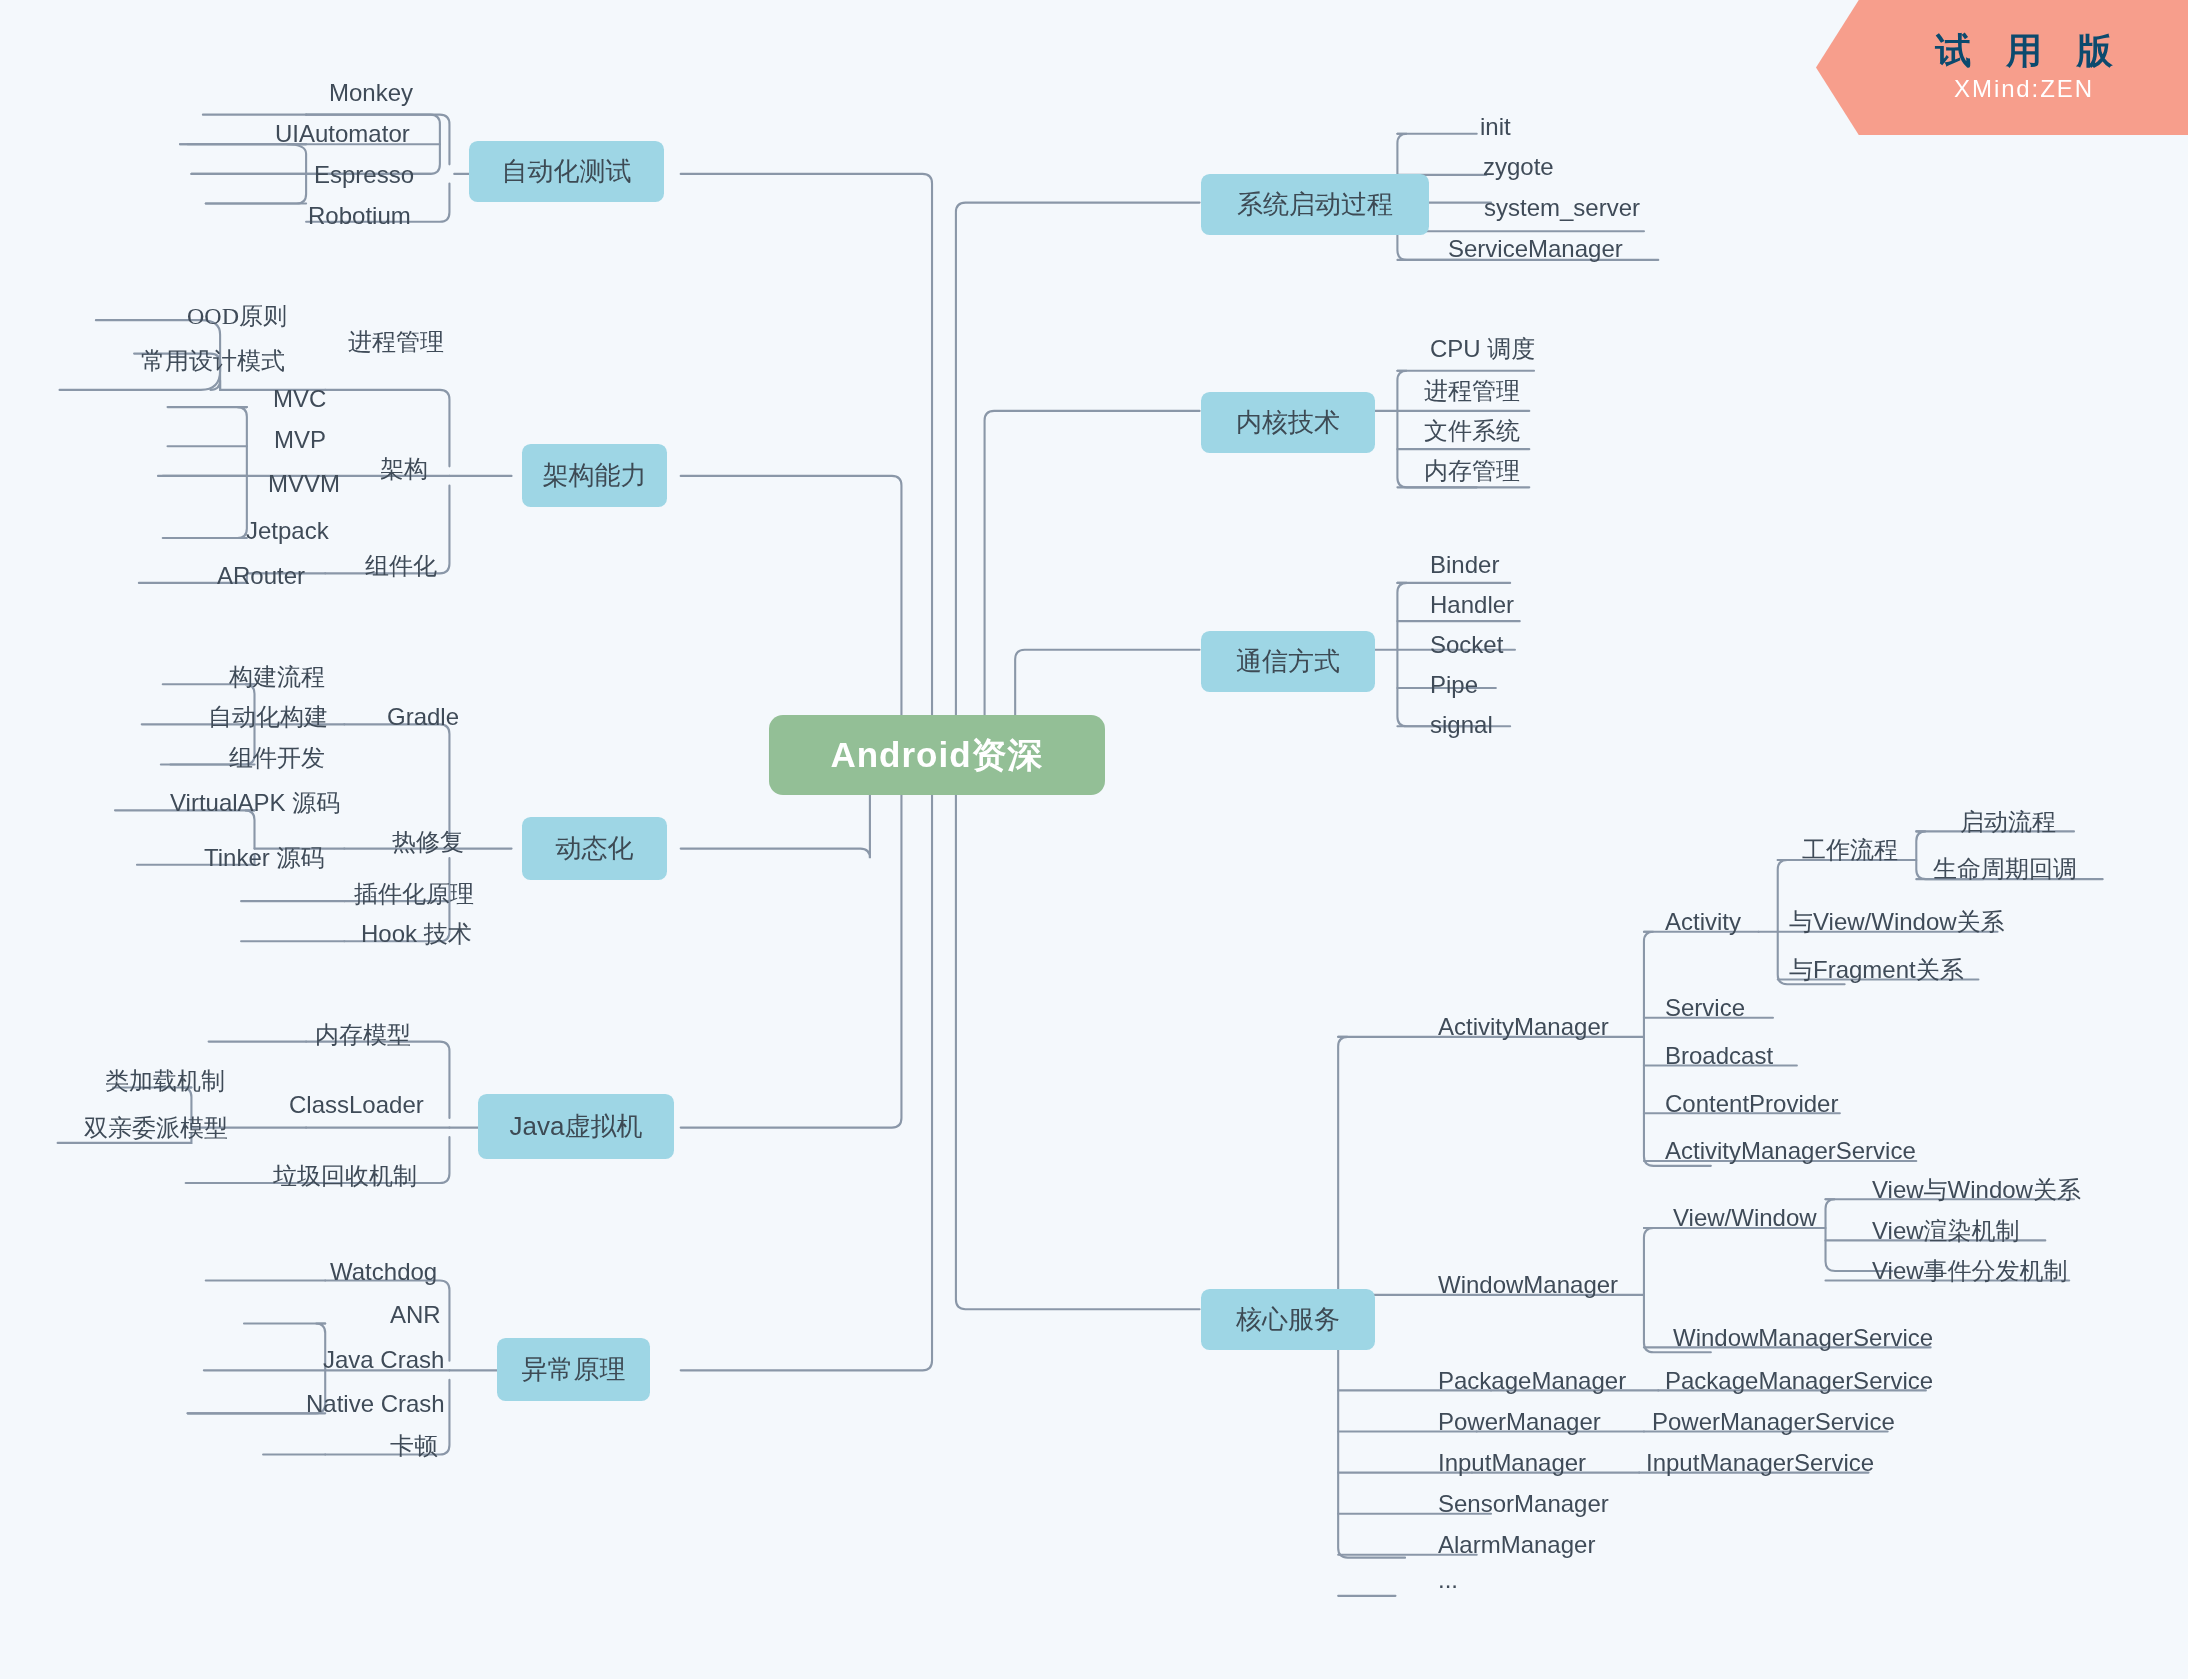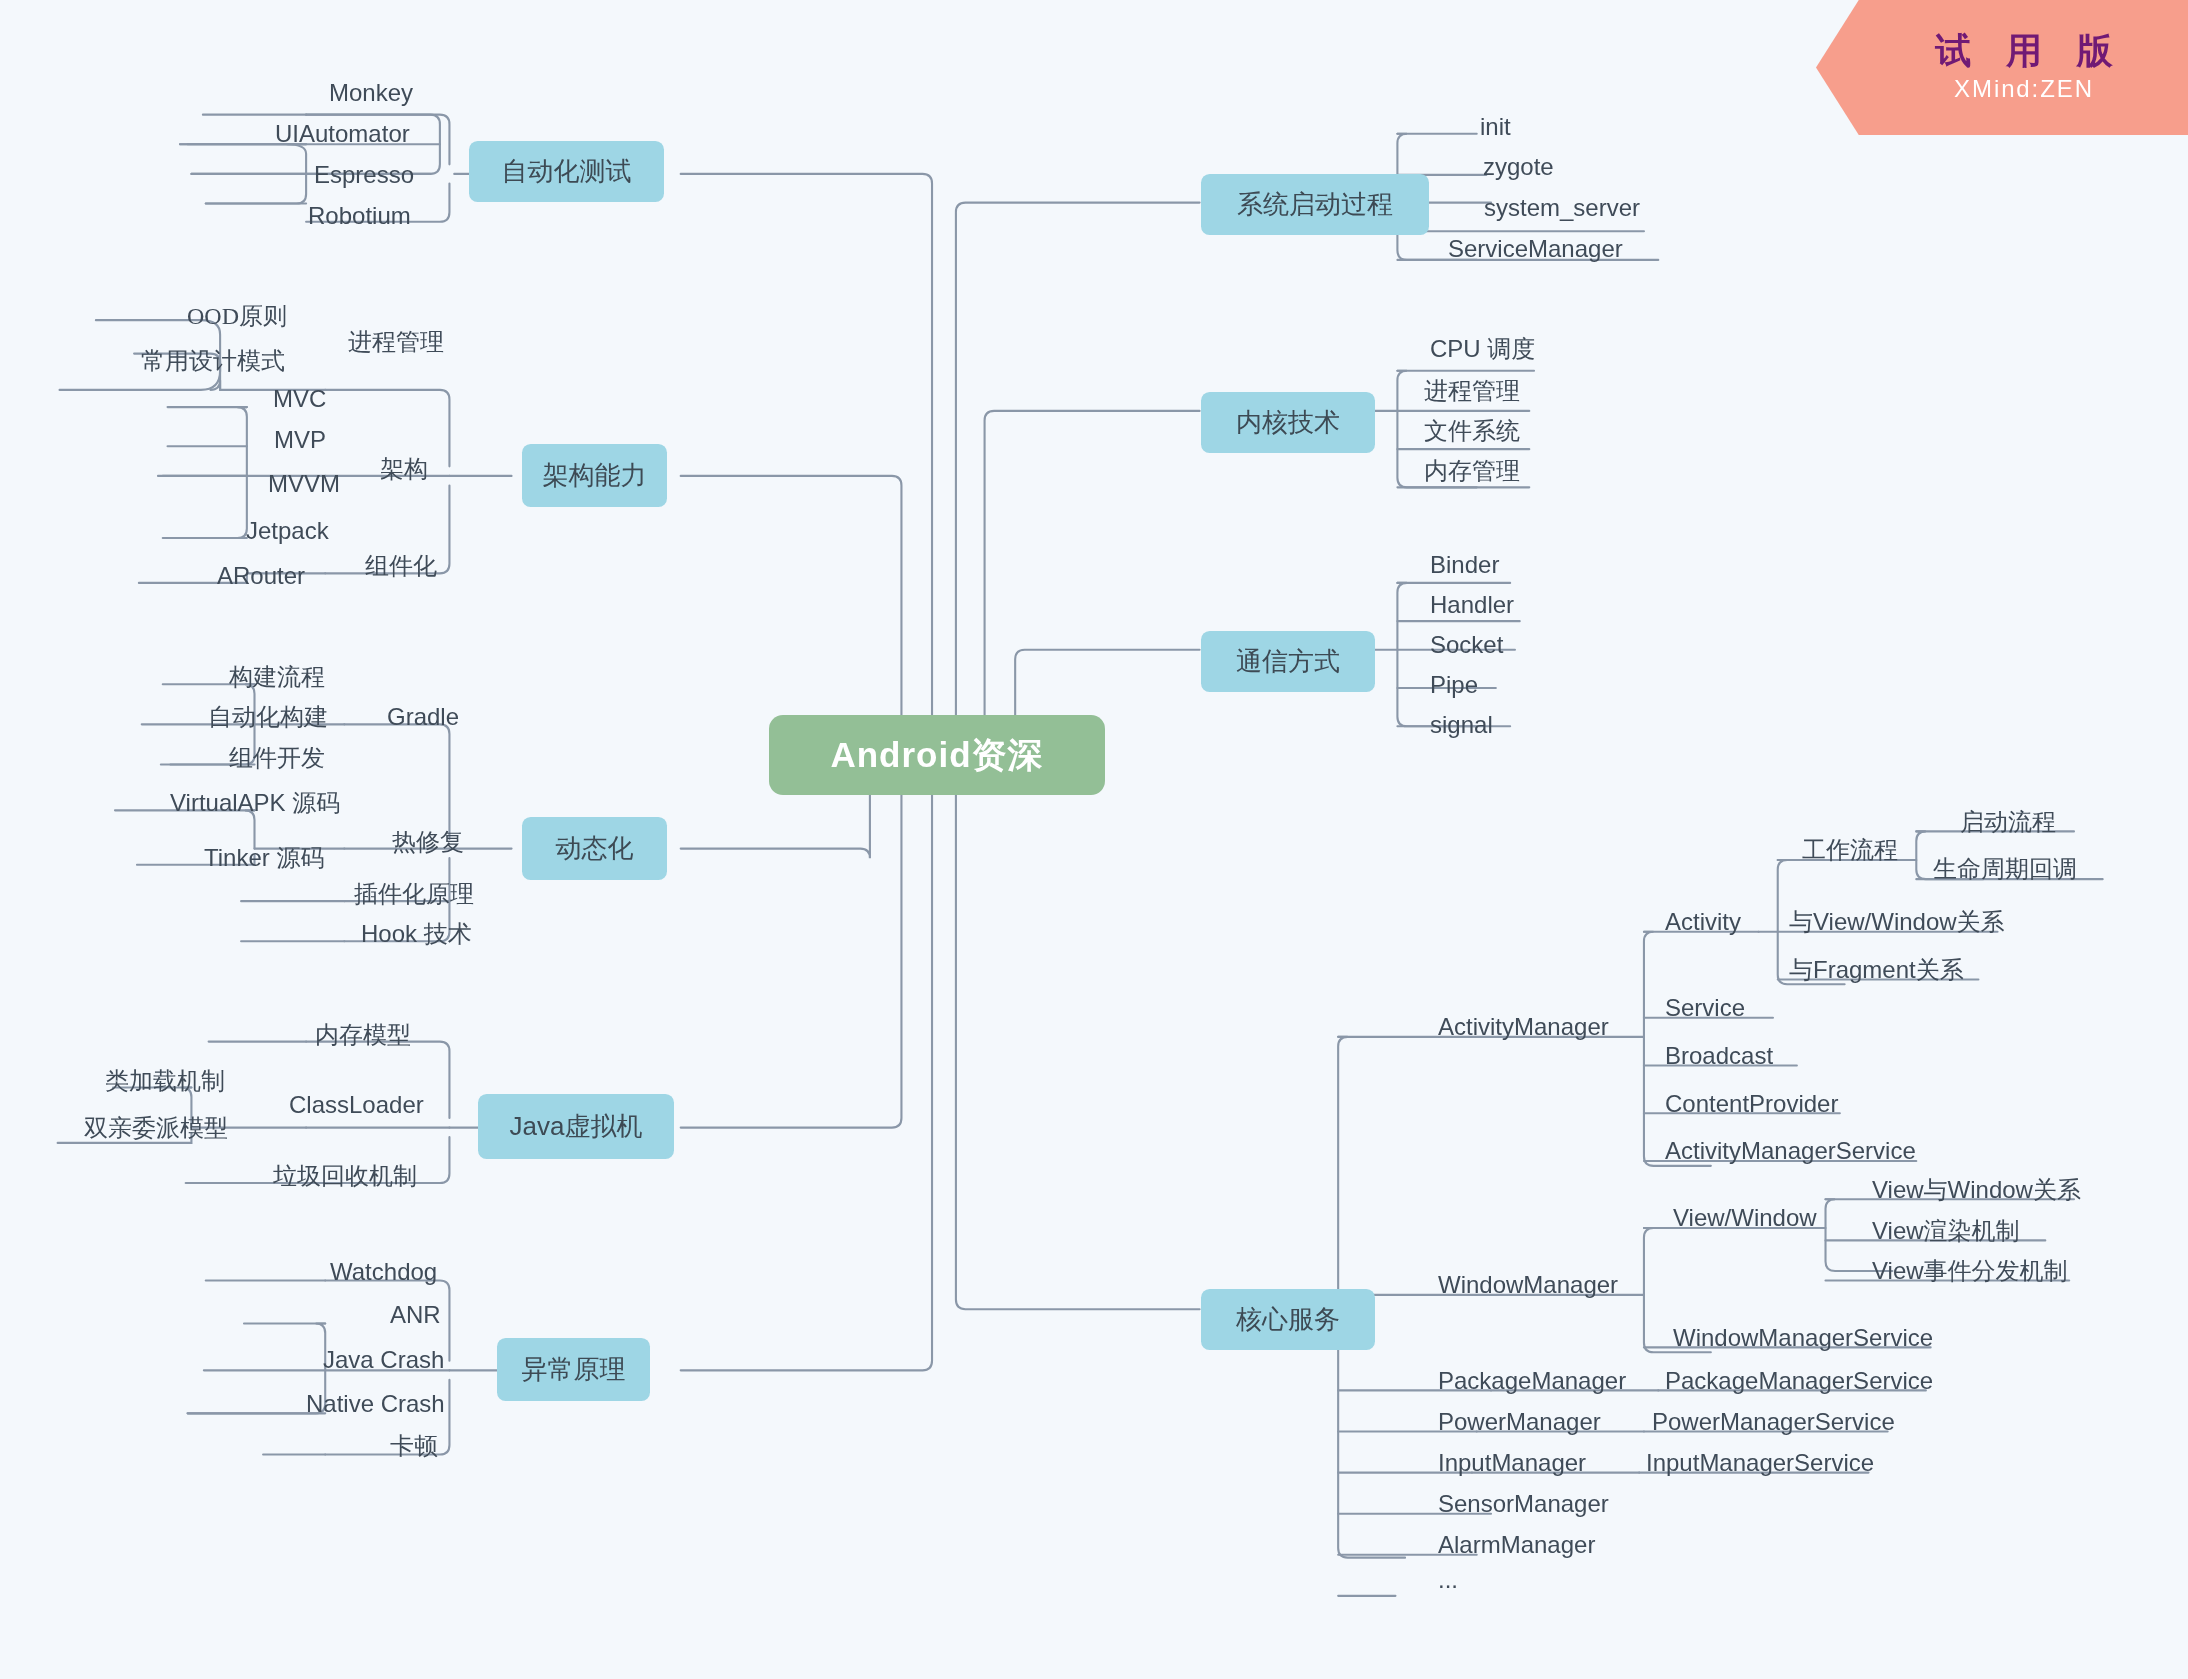--- a/index.html
+++ b/index.html
@@ -57,21 +57,21 @@
     top:0;right:0;
     width:372px;height:135px;
     background:#f79e8c;
     clip-path:polygon(100% 0,100% 100%,11.5% 100%,0% 50%,11.5% 0);
     z-index:20;
     display:flex;flex-direction:column;
     align-items:center;justify-content:center;
     padding-left:44px;box-sizing:border-box;
   }
   .trial .t1{
-    color:#701a75;font-size:36px;font-weight:bold;letter-spacing:12.4px;
+    color:#0c4a6e;font-size:36px;font-weight:bold;letter-spacing:12.4px;
     text-indent:12.4px;line-height:1.1;
   }
   .trial .t2{
     color:#ffffff;font-size:24px;letter-spacing:1.9px;line-height:1.3;margin-top:1.9px;
   }
 </style>
 </head>
 <body>
 
 <div id="canvas">

